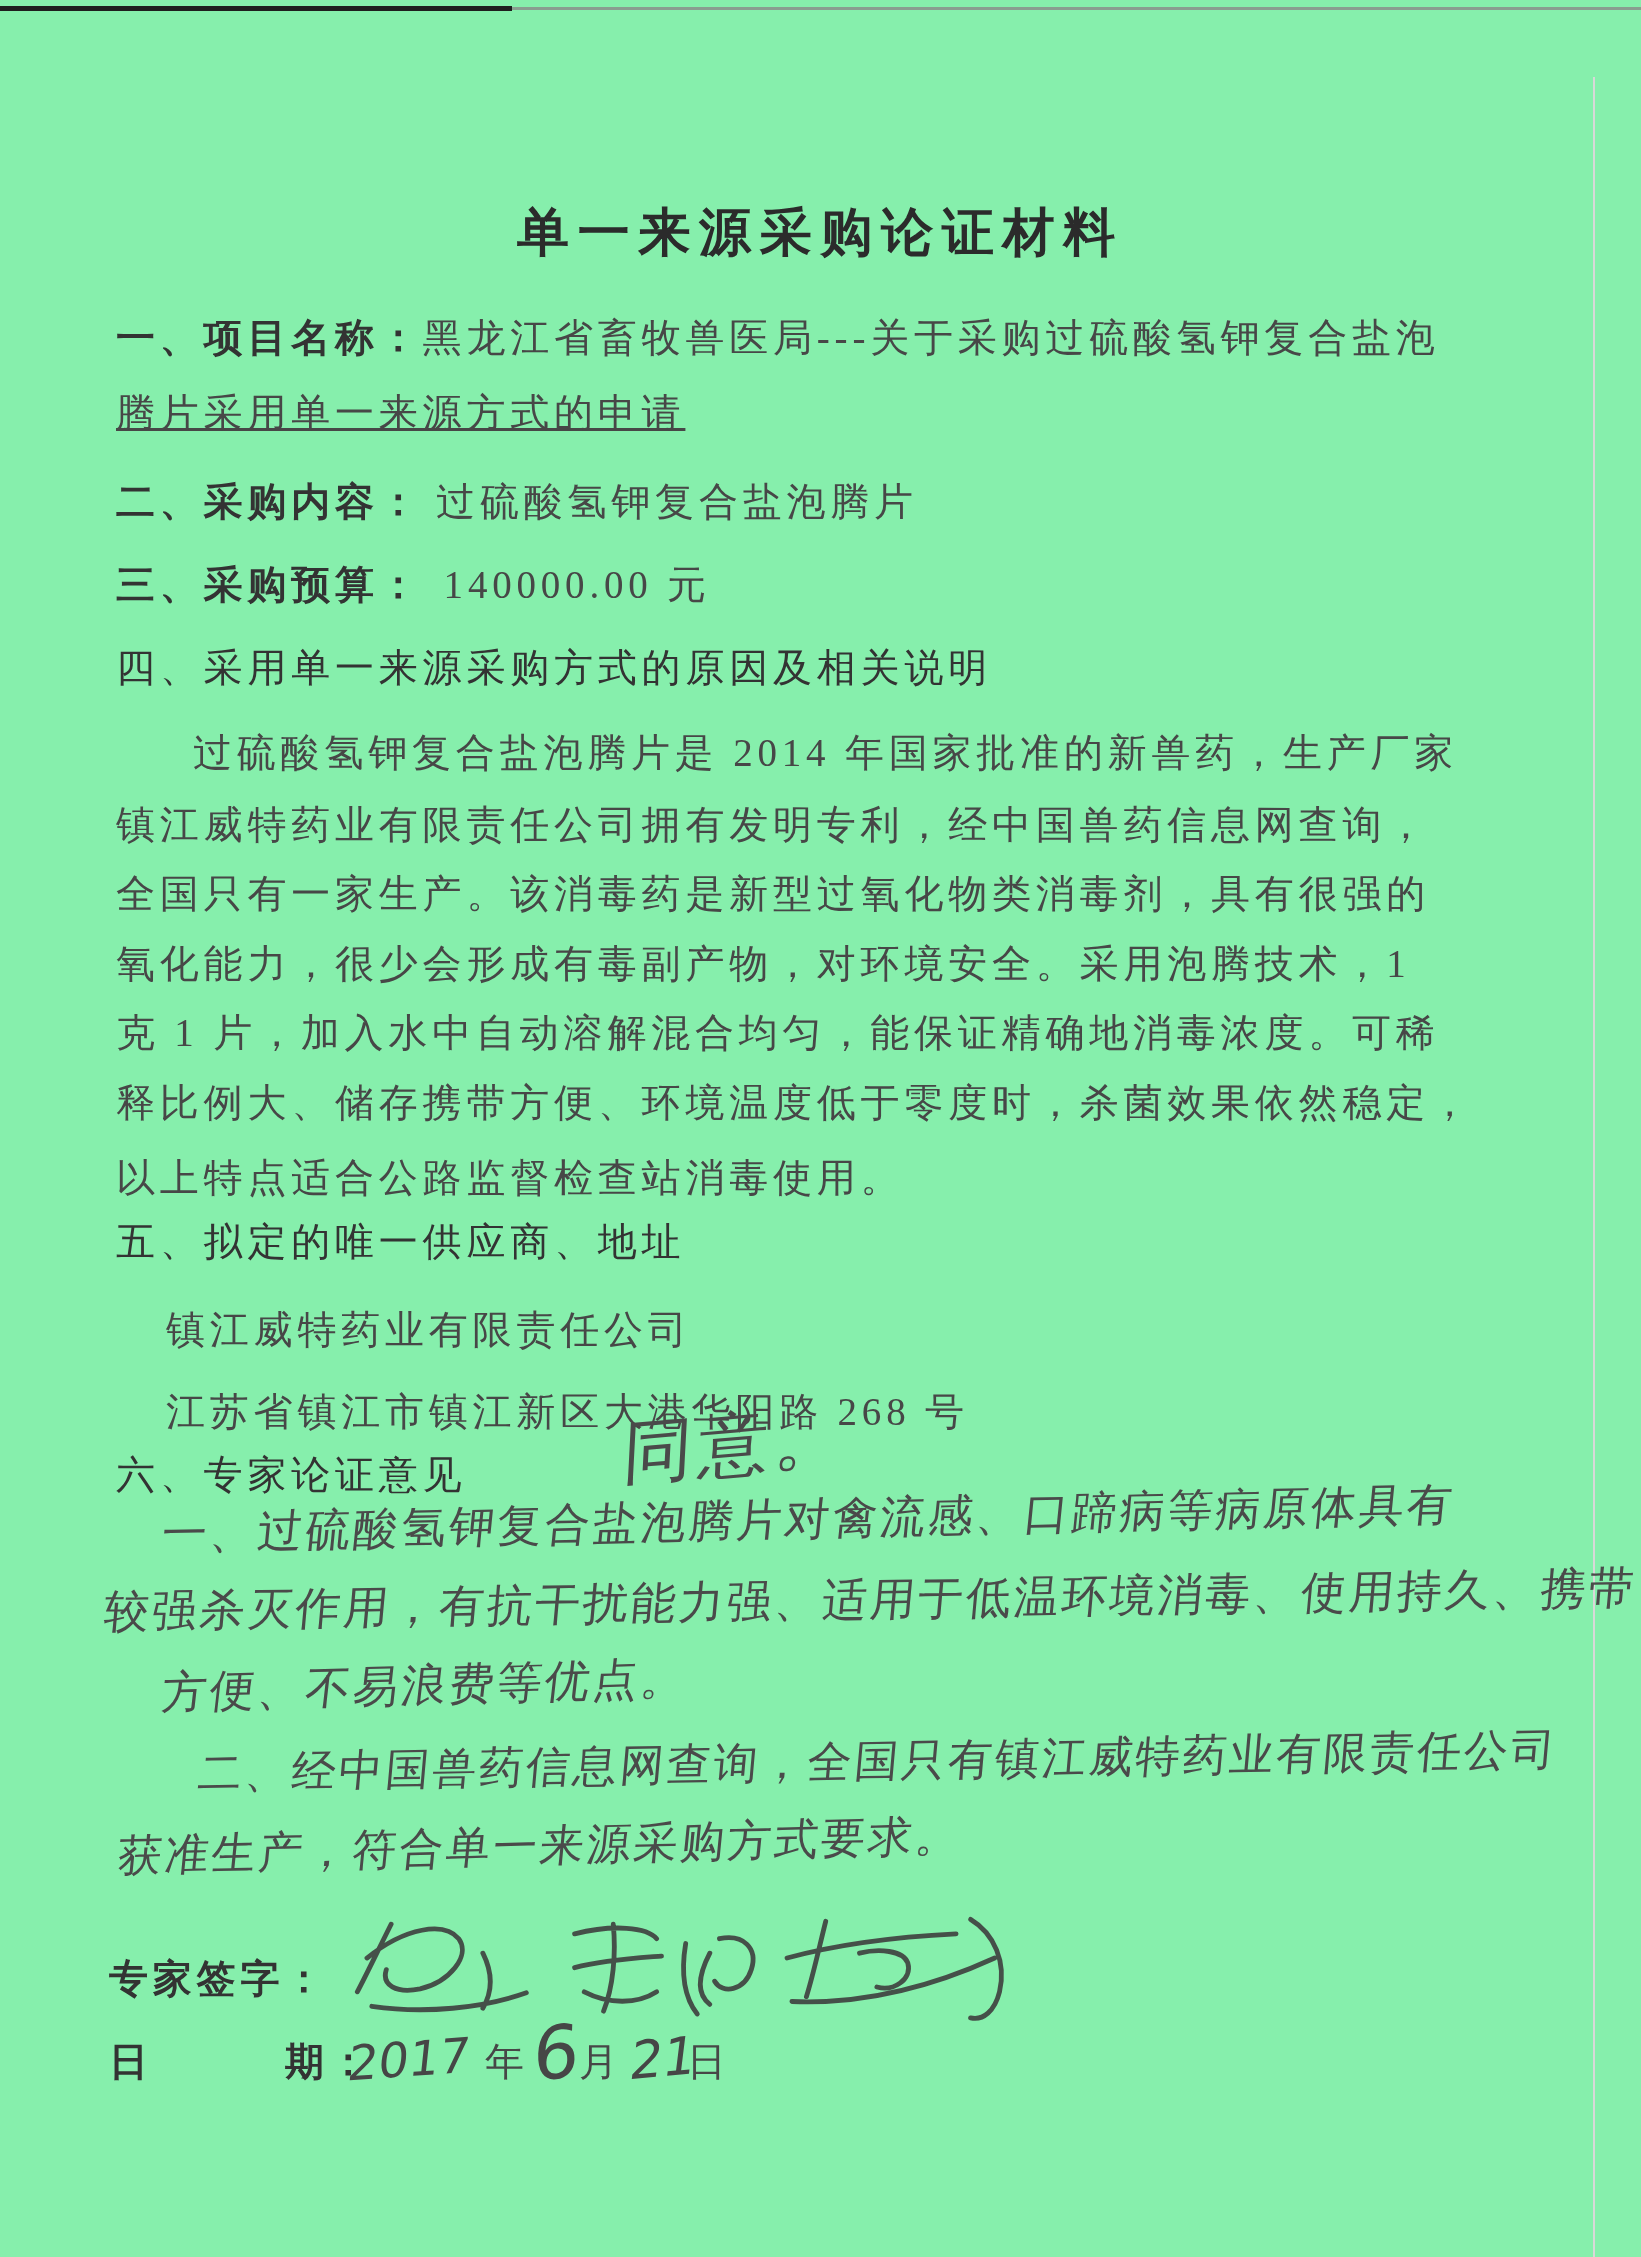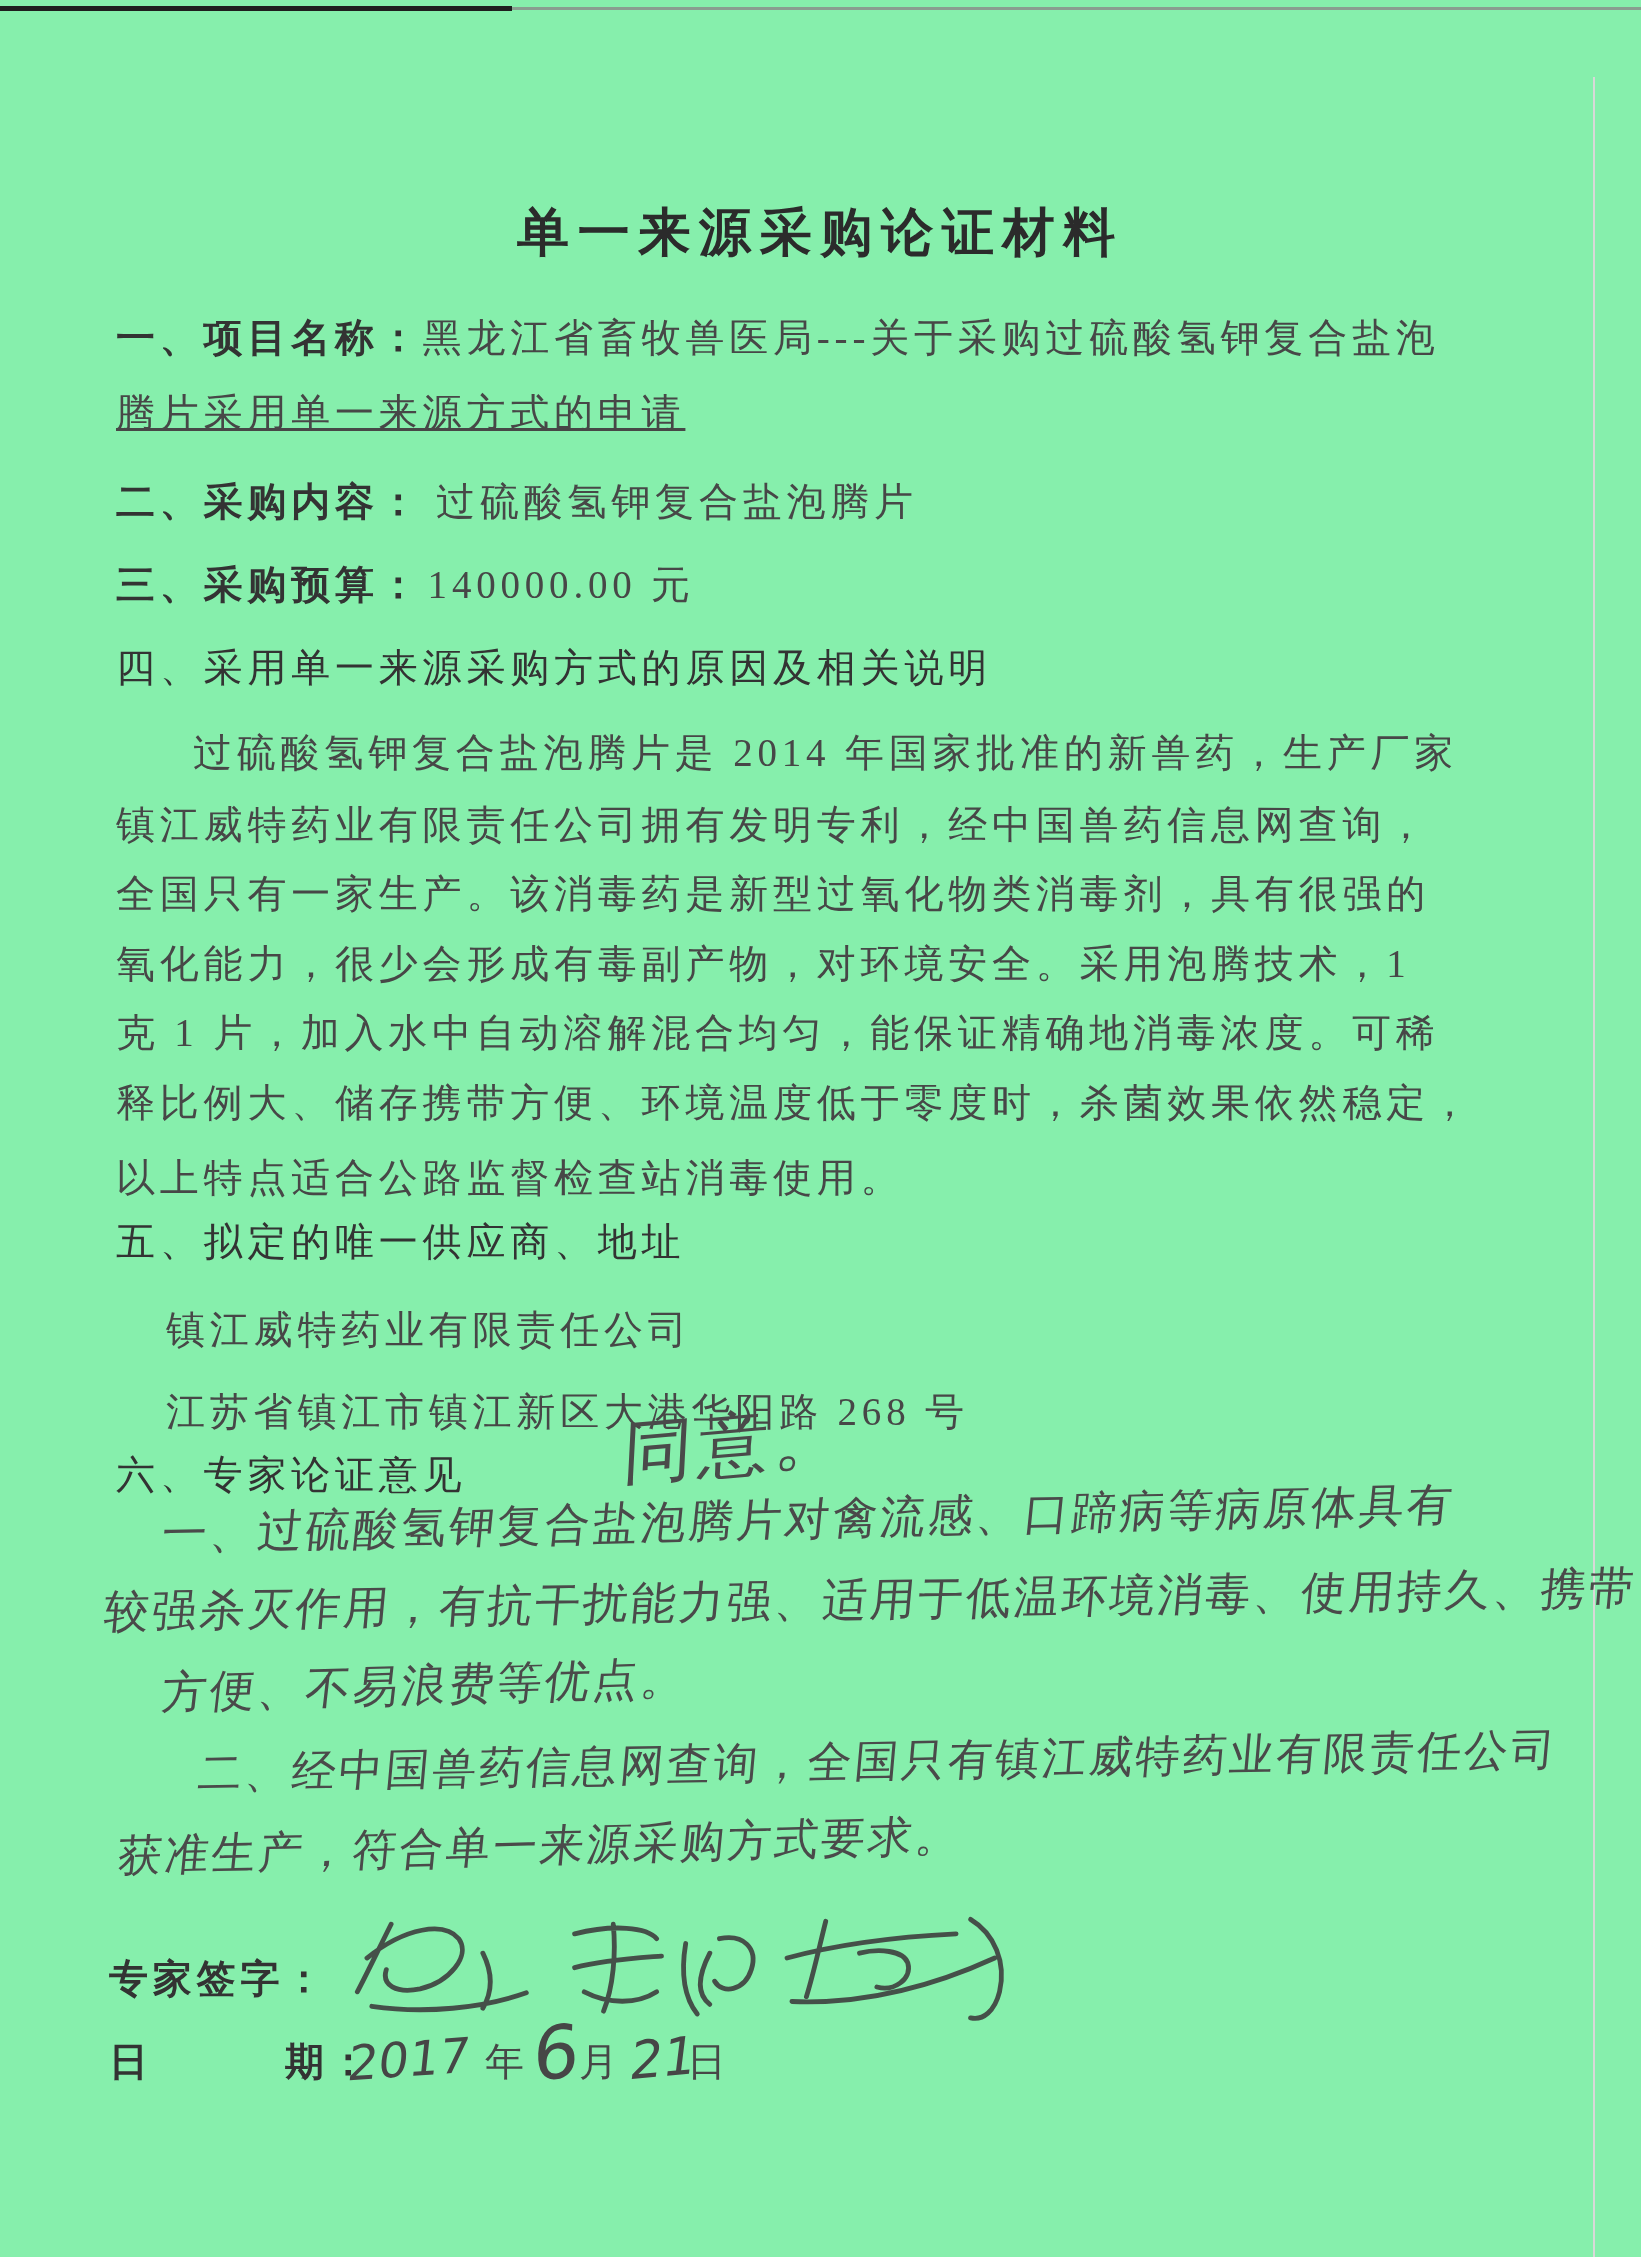--- a/index.html
+++ b/index.html
@@ -57,21 +57,21 @@
   <div class="line body-line" style="top:311px;left:116px;">
     <span class="label">一、项目名称：</span><span class="content">黑龙江省畜牧兽医局---关于采购过硫酸氢钾复合盐泡</span>
   </div>
   <div class="line body-line content" style="top:386px;left:116px;text-decoration:underline;">腾片采用单一来源方式的申请</div>
 
   <div class="line body-line" style="top:475px;left:116px;">
     <span class="label">二、采购内容：</span><span class="content" style="margin-left:13.5px;">过硫酸氢钾复合盐泡腾片</span>
   </div>
 
   <div class="line body-line" style="top:558px;left:116px;">
-    <span class="label">三、采购预算：</span><span class="content" style="margin-left:5px;">140000.00 元</span>
+    <span class="label">三、采购预算：</span><span class="content" style="margin-left:21px;">140000.00 元</span>
   </div>
 
   <div class="line body-line heading" style="top:641px;left:116px;">四、采用单一来源采购方式的原因及相关说明</div>
 
   <div class="line body-line content" style="top:726px;left:193px;">过硫酸氢钾复合盐泡腾片是 2014 年国家批准的新兽药，生产厂家</div>
   <div class="line body-line content" style="top:867px;left:116px;">全国只有一家生产。该消毒药是新型过氧化物类消毒剂，具有很强的</div>
   <div class="line body-line content" style="top:798px;left:116px;">镇江威特药业有限责任公司拥有发明专利，经中国兽药信息网查询，</div>
   <div class="line body-line content" style="top:937px;left:116px;">氧化能力，很少会形成有毒副产物，对环境安全。采用泡腾技术，1</div>
   <div class="line body-line content" style="top:1006px;left:116px;">克 1 片，加入水中自动溶解混合均匀，能保证精确地消毒浓度。可稀</div>
   <div class="line body-line content" style="top:1076px;left:116px;">释比例大、储存携带方便、环境温度低于零度时，杀菌效果依然稳定，</div>

